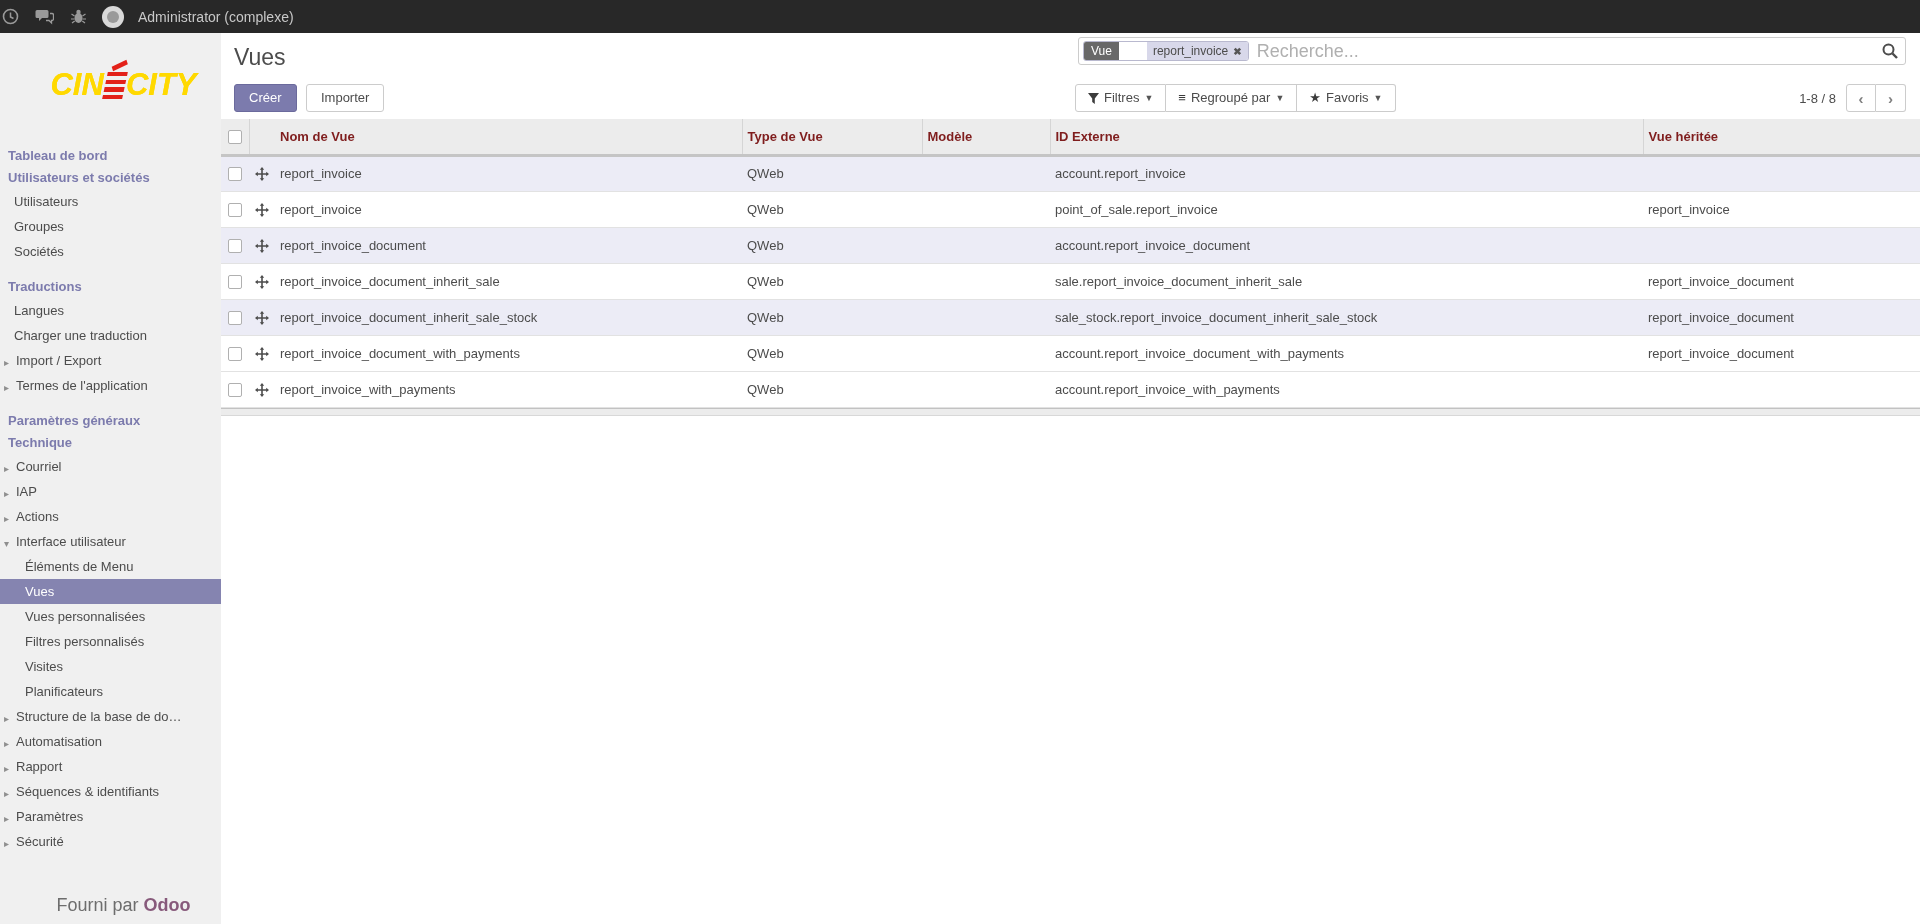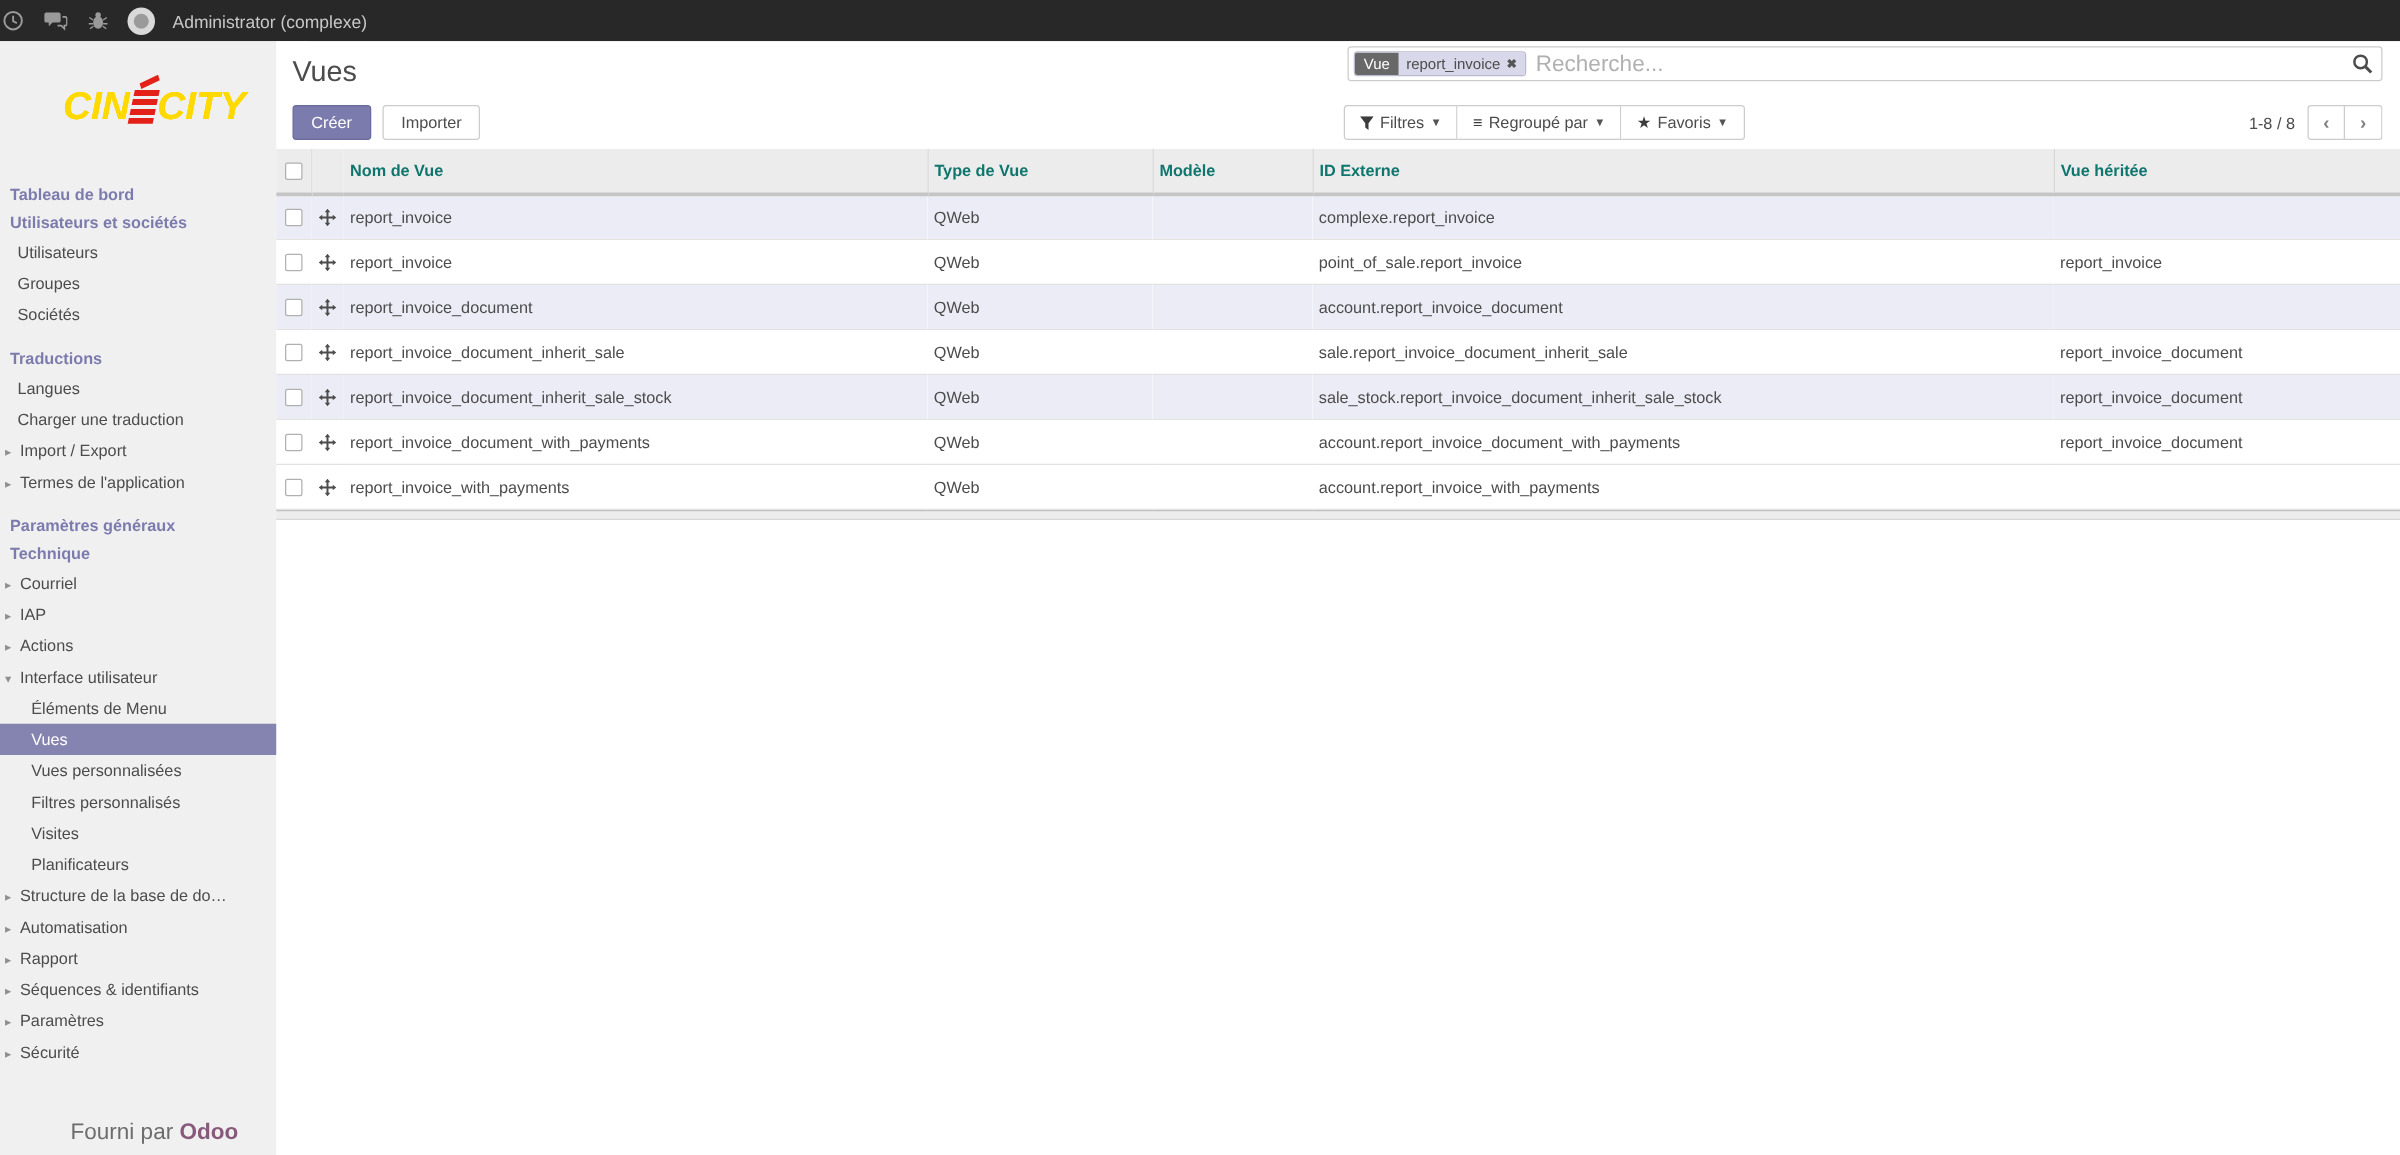--- a/index.html
+++ b/index.html
@@ -40,21 +40,21 @@
   .side-footer { position: absolute; bottom: 8px; width: 100%; text-align: center; font-size: 18px; color: #6d6d6d; }
   .side-footer b { color: #875a7b; }
 
   
   .content { position: absolute; top: 33px; left: 221px; right: 0; bottom: 0; background: #fff; }
   .content-header { position: relative; height: 86px; }
   .page-title { font-size: 23px; font-weight: normal; color: #4c4c4c; padding: 11px 0 0 13px; }
 
   .searchbox { position: absolute; top: 4px; right: 14px; width: 828px; height: 28px; background: #fff;
                border: 1px solid #ccc; border-radius: 3px; display: flex; align-items: center; padding: 0 6px 0 4px; }
-  .facet { display: flex; align-items: stretch; border: 1px solid #b9b9cf; border-radius: 3px; overflow: hidden; height: 20px; font-size: 12px; }
+  .facet { display: flex; align-items: stretch; border: 1px solid #b9b9cf; border-radius: 3px; overflow: hidden; height: 20px; font-size: 12px; gap: 28px; }
   .facet-label { background: #686868; color: #fff; padding: 2px 7px; display: flex; align-items: center; }
   .facet-value { background: #d8d8ea; color: #4c4c4c; padding: 2px 6px; display: flex; align-items: center; gap: 5px; }
   .facet-close { font-size: 10px; color: #555; font-weight: bold; cursor: pointer; }
   .search-input { flex: 1; border: none; outline: none; font-size: 18px; color: #4c4c4c; padding: 0 8px; font-family: "Liberation Sans", sans-serif; background: transparent; }
   .search-input::placeholder { color: #b0b0b0; }
   .mag { margin-left: auto; cursor: pointer; display: flex; align-items: center; }
 
   .btn-row { position: relative; margin: 13px 0 16px 13px; height: 28px; }
   .btn { display: inline-block; height: 28px; line-height: 26px; font-size: 13px; border-radius: 3px;
          padding: 0 14px; cursor: pointer; vertical-align: top; }
@@ -73,21 +73,21 @@
   .pager-btns { display: flex; }
   .pbtn { width: 30px; height: 28px; background: #fff; border: 1px solid #ccc; color: #808080; font-size: 15px;
           font-weight: bold; display: flex; align-items: center; justify-content: center; cursor: pointer; }
   .pbtn + .pbtn { border-left: none; }
   .pbtn:first-child { border-radius: 3px 0 0 3px; }
   .pbtn:last-child { border-radius: 0 3px 3px 0; }
 
   
   table { border-collapse: collapse; width: 100%; table-layout: fixed; font-size: 13px; }
   thead th { background: #ececec; font-weight: bold; text-align: left; height: 36px; padding: 0 5px;
-             border-right: 1px solid #d5d5d5; border-bottom: 3px solid #c5c5c5; color: #0f766e; overflow: hidden; white-space: nowrap; }
+             border-right: 1px solid #d5d5d5; border-bottom: 3px solid #c5c5c5; color: #7f1d1d; overflow: hidden; white-space: nowrap; }
   thead th.no-sep { border-right: none; }
   tbody td { height: 36px; padding: 0 5px; border-bottom: 1px solid #e2e2e2; overflow: hidden; white-space: nowrap; }
   tbody tr.stripe td { background: #ececf6; }
   tbody tr { cursor: pointer; }
   .cb { display: inline-block; width: 14px; height: 14px; background: #fff; border: 1px solid #b0b0b0;
         border-radius: 2px; vertical-align: middle; cursor: pointer; }
   .c-check, .c-handle { text-align: center; }
   .handle-icon { vertical-align: middle; cursor: move; }
   .table-end { height: 8px; background: #ececec; border-top: 1px solid #c2c2c2; border-bottom: 1px solid #d8d8d8; }
 </style>
@@ -243,21 +243,21 @@
     <td class="c-check"><span class="cb"></span></td>
     <td class="c-handle">
       <svg class="handle-icon" width="14" height="14" viewBox="0 0 14 14">
         <path d="M7 0 L9.2 2.8 H4.8 Z M7 14 L4.8 11.2 H9.2 Z M0 7 L2.8 4.8 V9.2 Z M14 7 L11.2 9.2 V4.8 Z" fill="#4c4c4c"></path>
         <path d="M7 2 V12 M2 7 H12" stroke="#4c4c4c" stroke-width="1.6"></path>
       </svg>
     </td>
     <td class="c-name">report_invoice</td>
     <td class="c-type">QWeb</td>
     <td class="c-model"></td>
-    <td class="c-xml">complexe.report_invoice</td>
+    <td class="c-xml">account.report_invoice</td>
     <td class="c-inh"></td>
   </tr>
         <tr>
     <td class="c-check"><span class="cb"></span></td>
     <td class="c-handle">
       <svg class="handle-icon" width="14" height="14" viewBox="0 0 14 14">
         <path d="M7 0 L9.2 2.8 H4.8 Z M7 14 L4.8 11.2 H9.2 Z M0 7 L2.8 4.8 V9.2 Z M14 7 L11.2 9.2 V4.8 Z" fill="#4c4c4c"></path>
         <path d="M7 2 V12 M2 7 H12" stroke="#4c4c4c" stroke-width="1.6"></path>
       </svg>
     </td>

